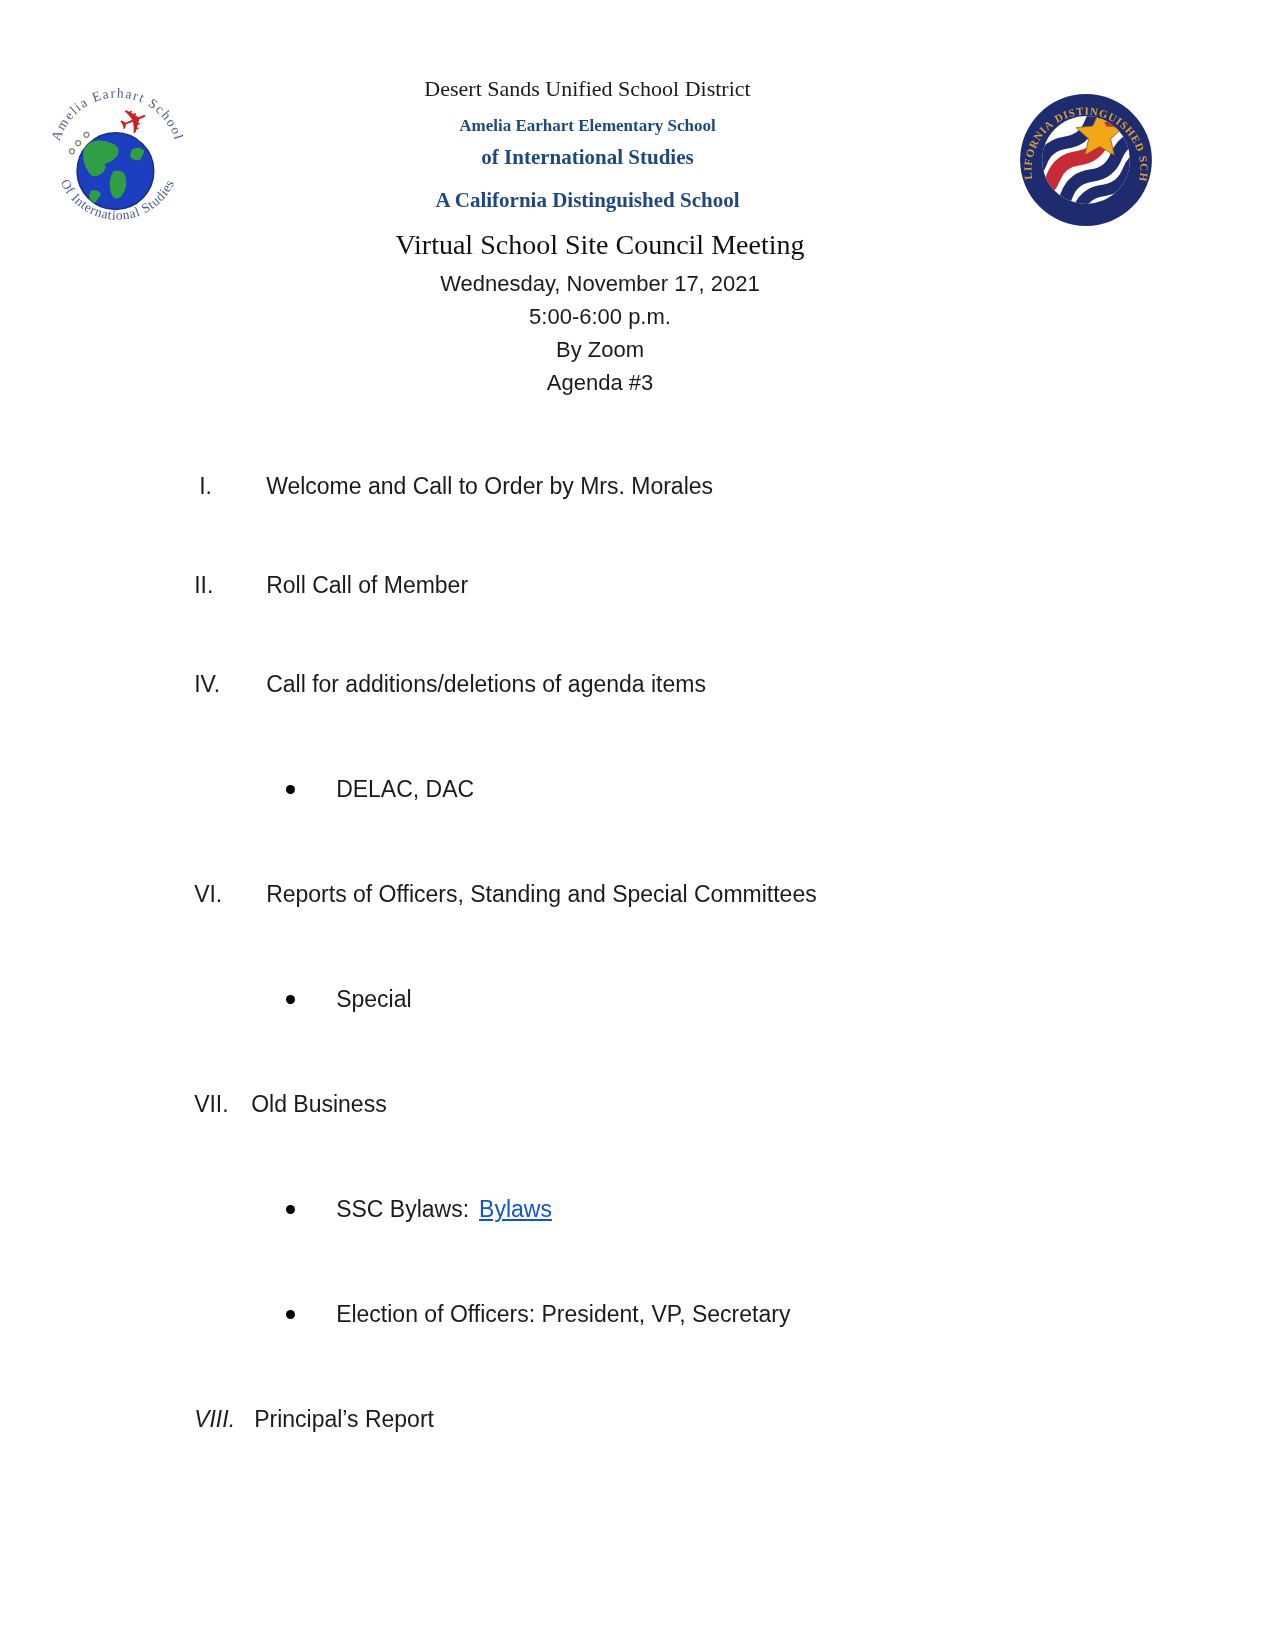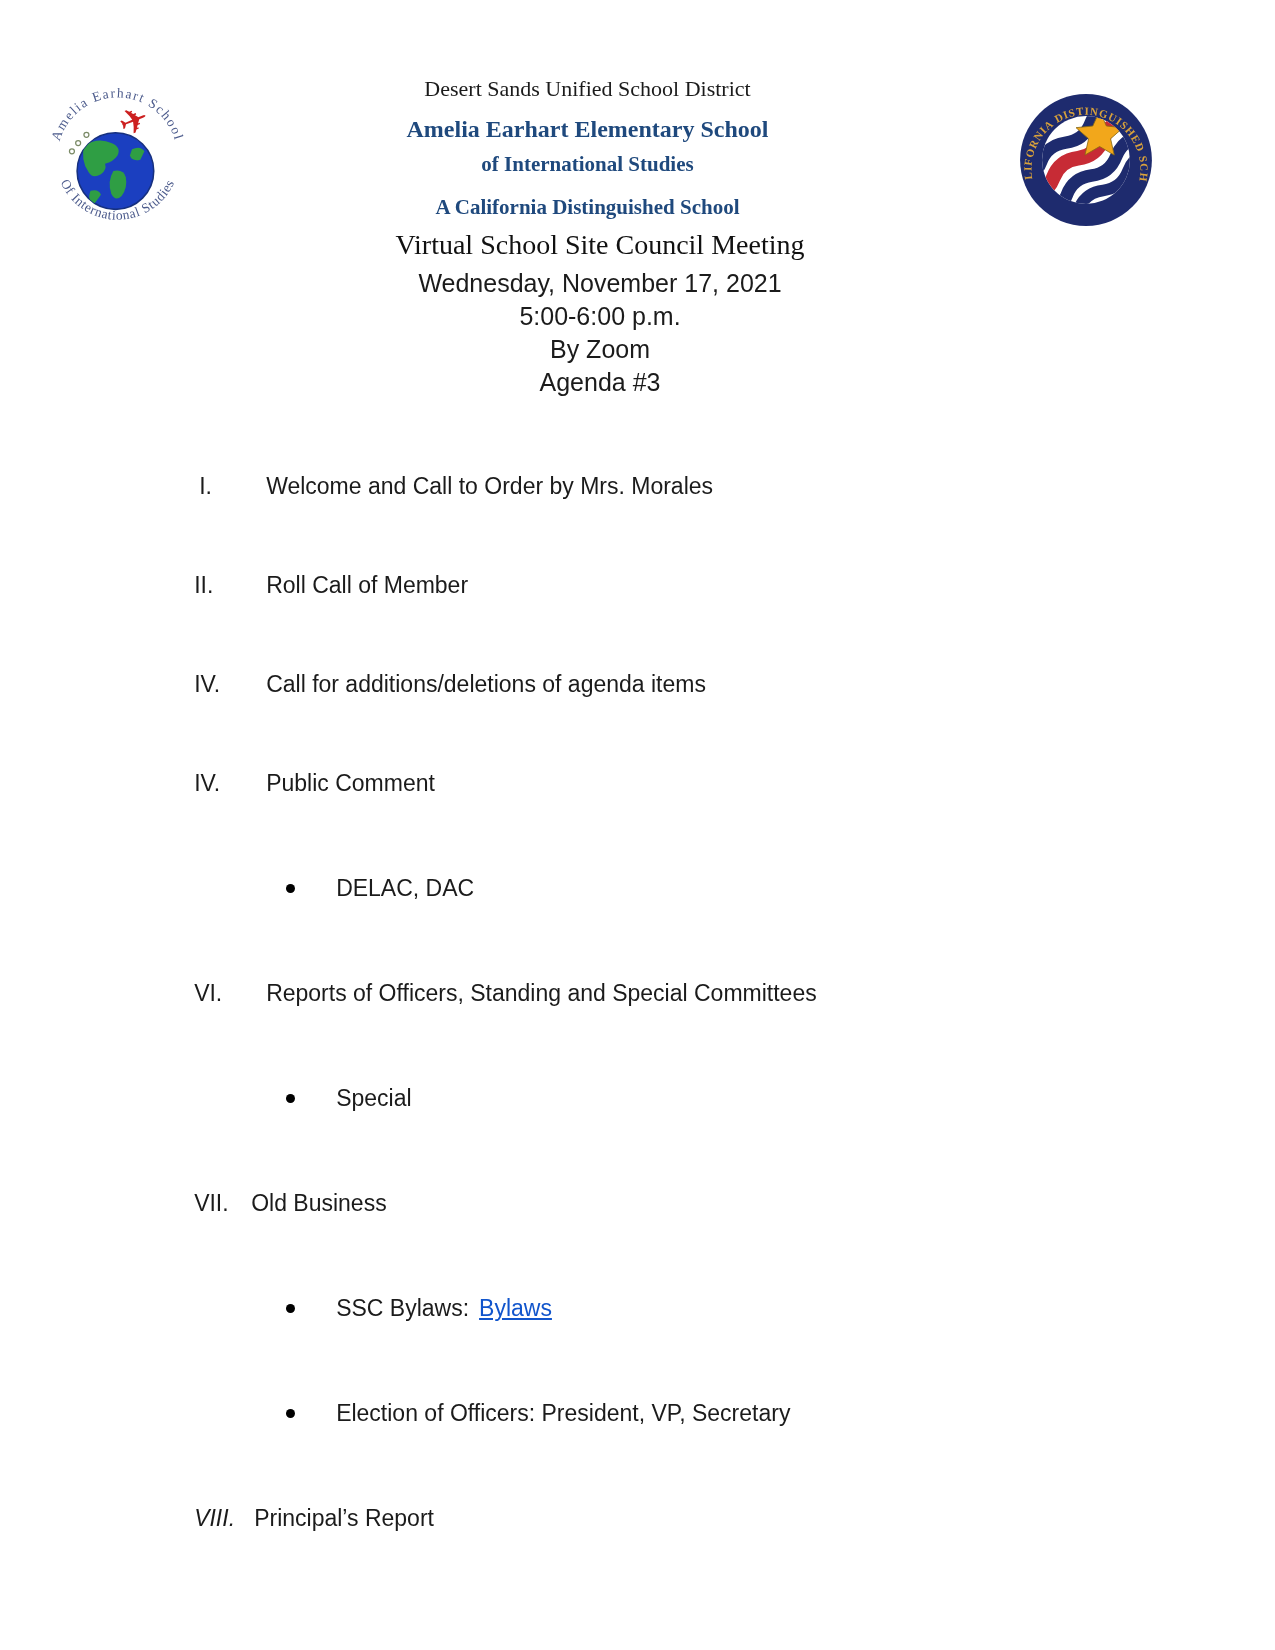--- a/index.html
+++ b/index.html
@@ -10,28 +10,28 @@
     background:#ffffff;
     font-family:"Liberation Sans",sans-serif;
     color:#1b1b1b;
     overflow:hidden;
   }
   
   .left-logo{position:absolute;left:45px;top:83px;width:145px;height:145px;}
   .right-logo{position:absolute;left:1018px;top:92px;width:136px;height:136px;}
   .head-text{position:absolute;left:190px;right:290px;top:76px;text-align:center;}
   .district{font-family:"Liberation Serif",serif;font-size:22px;color:#1b1b1b;}
-  .schoolname{font-family:"Liberation Serif",serif;font-size:24px;font-weight:bold;color:#1F497D;margin-top:14px;}
+  .schoolname{font-family:"Liberation Serif",serif;font-size:17px;font-weight:bold;color:#1F497D;margin-top:14px;}
   .schoolname2{font-family:"Liberation Serif",serif;font-size:21px;font-weight:bold;color:#1F497D;margin-top:9px;}
   .distinction{font-family:"Liberation Serif",serif;font-size:21px;font-weight:bold;color:#1F497D;margin-top:18px;}
   
   .content{position:absolute;top:230px;left:0;width:1275px;}
   .center-block{width:1200px;text-align:center;}
   .doc-title{font-family:"Liberation Serif",serif;font-size:28px;color:#111;line-height:1.1;}
-  .sub{font-size:25px;line-height:33px;color:#1b1b1b;}
+  .sub{font-size:22px;line-height:33px;color:#1b1b1b;}
   .sub-first{margin-top:6px;}
   
   .agenda{margin-top:38px;padding-left:143px;font-size:23px;color:#1b1b1b;}
   .row{line-height:33px;white-space:pre-wrap;}
   .num{display:inline-block;min-width:72px;}
   .num.sp{padding-left:5px;min-width:67px;}
   .num.w-vii{min-width:57px;}
   .num.w-viii{min-width:60px;font-style:italic;}
   .b-deep{margin:6px 0;padding-left:92px;}
   .b-deep .dotbox{display:inline-block;width:50px;}
@@ -119,23 +119,20 @@
 
       <div class="row">
         <span class="num sp">I.</span><span>Welcome and Call to Order by Mrs. Morales</span>
       </div>
       <div class="row">
         <span class="num">II.</span><span>Roll Call of Member</span>
       </div>
       <div class="row">
         <span class="num">IV.</span><span>Call for additions/deletions of agenda items</span>
       </div>
-      <div class="row">
-        <span class="num">IV.</span><span>Public Comment</span>
-      </div>
       <div class="row b-deep">
         <span class="dotbox"><span class="dot"></span></span><span>DELAC, DAC</span>
       </div>
 
       <div class="row">
         <span class="num">VI.</span><span>Reports of Officers, Standing and Special Committees</span>
       </div>
       <div class="row b-deep">
         <span class="dotbox"><span class="dot"></span></span><span>Special</span>
       </div>

